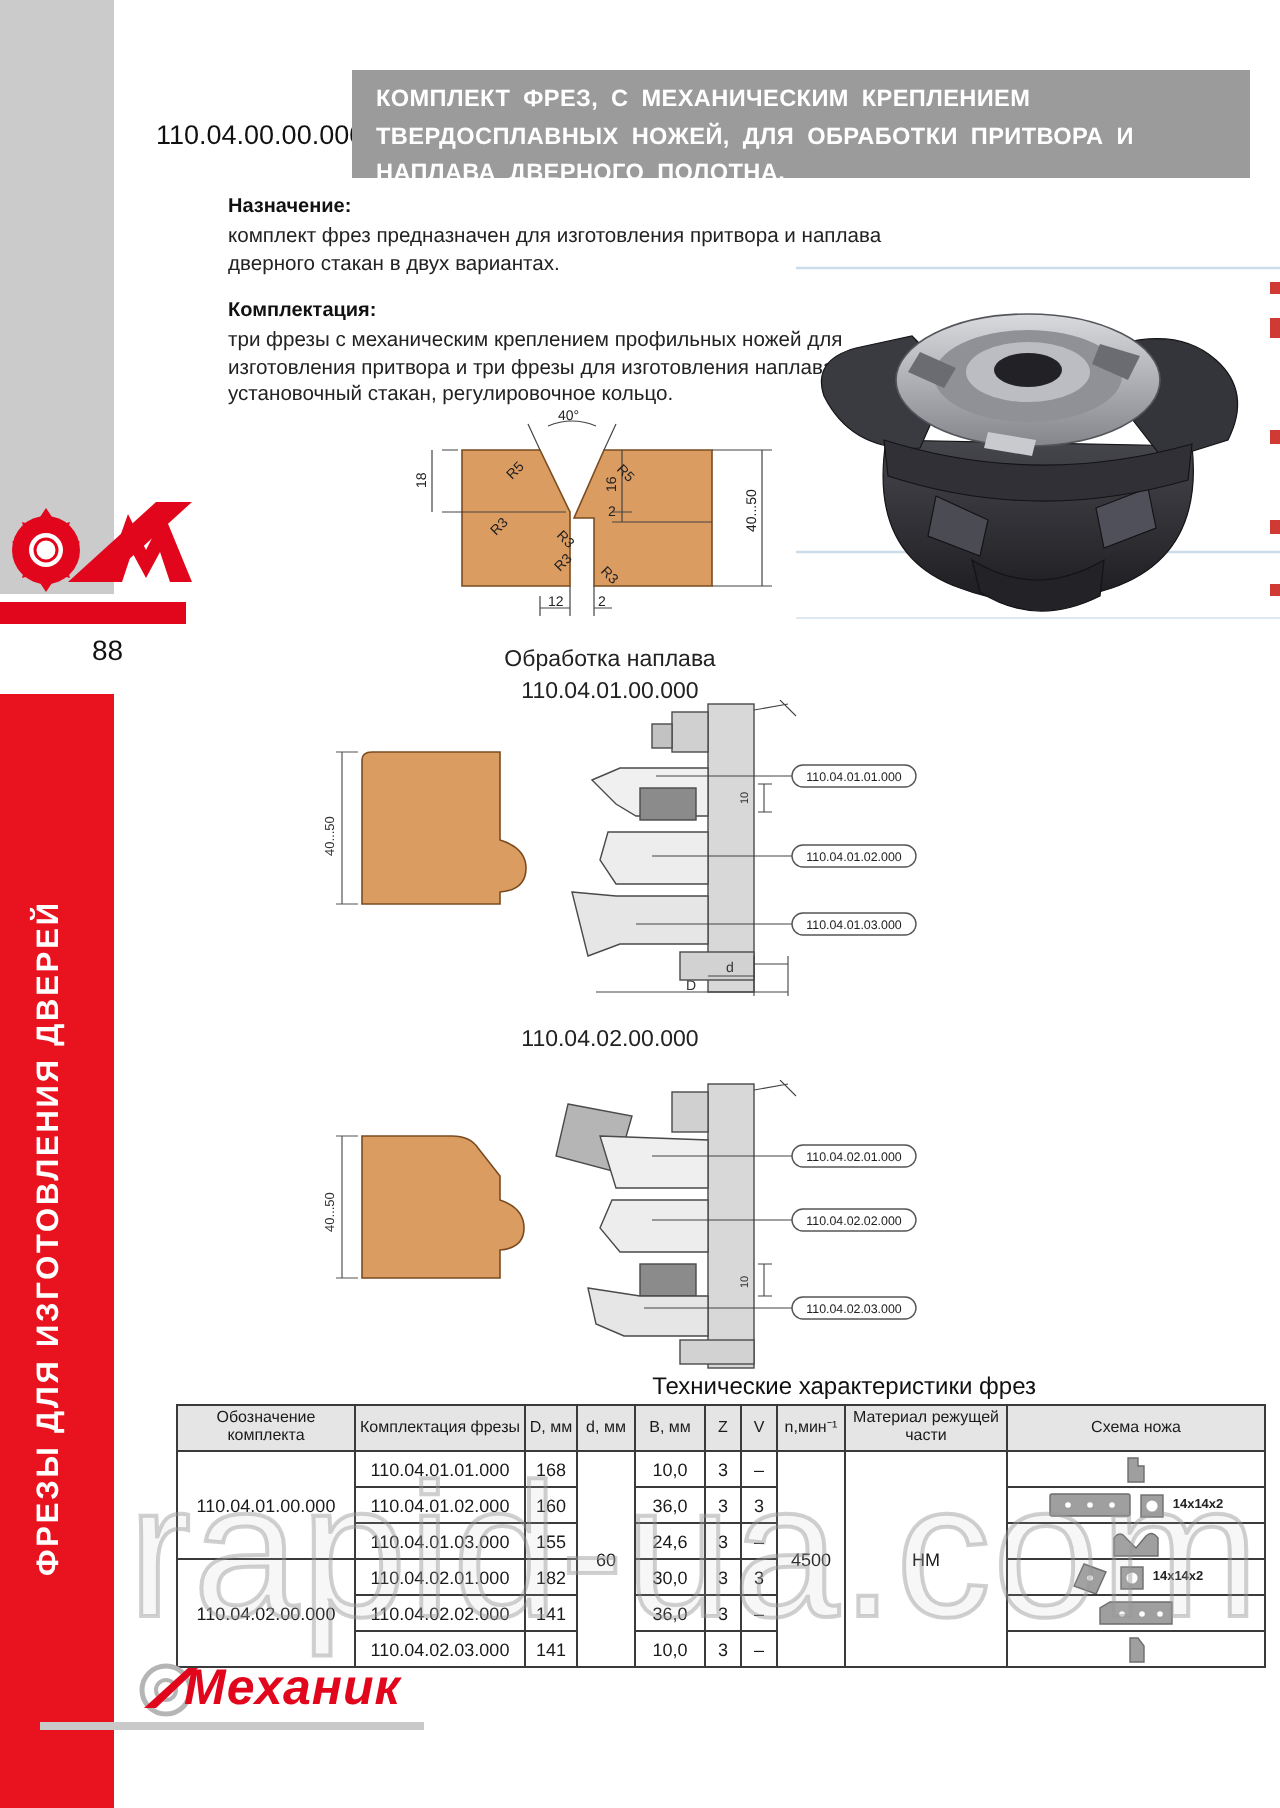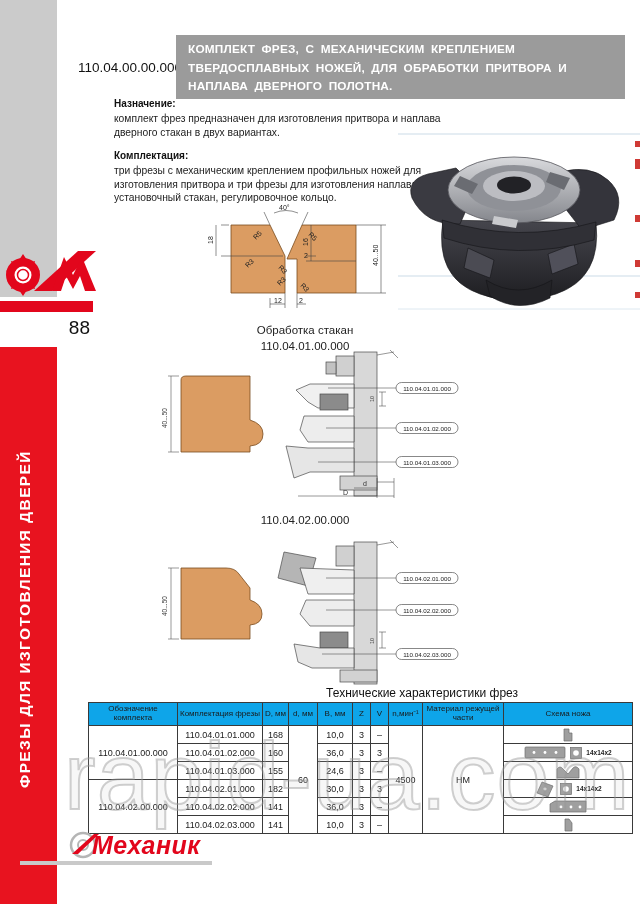--- a/index.html
+++ b/index.html
@@ -4,51 +4,51 @@
 <style>
   * { margin:0; padding:0; box-sizing:border-box; }
   html,body { width:640px; height:904px; }
   body { font-family:"Liberation Sans", sans-serif; background:#fff; position:relative; overflow:hidden; color:#1a1a1a; }
   .abs { position:absolute; }
 
   
   .side-gray { left:0; top:0; width:57px; height:297px; background:#cbcbcb; }
   .red-strip { left:0; top:301px; width:93px; height:11px; background:#e2061c; }
   .side-red  { left:0; top:347px; width:57px; height:557px; background:#e8131f; }
-  .page-num  { left:46px; top:317px; width:44px; font-size:19px; color:#111; text-align:right; }
+  .page-num  { left:46px; top:317px; width:44px; font-size:14px; color:#111; text-align:left; }
   .side-vert { left:16px; top:788px; transform:rotate(-90deg); transform-origin:0 0;
                white-space:nowrap; color:#fff; font-weight:bold; font-size:15.5px; letter-spacing:1.4px; }
 
   
   .code { left:78px; top:60px; font-size:13.5px; color:#111; }
-  .title-box { left:176px; top:35px; width:449px; height:64px; background:#9b9b9b; color:#fff;
+  .title-box { left:176px; top:35px; width:449px; height:54px; background:#9b9b9b; color:#fff;
                font-weight:bold; font-size:11.8px; line-height:1.58; padding:5px 10px 0 12px;
                word-spacing:3px; letter-spacing:.2px; }
 
   .sec-head { font-weight:bold; font-size:10px; color:#111; }
   .sec-body { font-size:10.3px; line-height:1.32; color:#222; }
 
   .diag-head { text-align:center; font-size:11.5px; color:#222; line-height:1.35; }
 
   
   .tbl-title { left:218px; top:686px; width:300px; text-align:right; font-size:12px; color:#111; }
   table.spec { position:absolute; left:88px; top:702px; border-collapse:collapse; table-layout:fixed; }
   table.spec th, table.spec td { border:1px solid #3a3a3a; text-align:center; vertical-align:middle;
                font-weight:normal; overflow:hidden; }
-  table.spec th { background:#0ea5e9; font-size:8px; line-height:1.1; height:23px; padding:1px; }
+  table.spec th { background:#e5e5e5; font-size:8px; line-height:1.1; height:23px; padding:1px; }
   table.spec td { font-size:9px; height:18px; padding:0 1px; background:#fff; }
   .knife-cell { display:flex; align-items:center; justify-content:center; gap:4px; }
   .knife-size { font-size:6.5px; font-weight:bold; color:#222; }
 
   
   .watermark { left:48px; top:722px; font-size:95px; letter-spacing:1px; z-index:9; pointer-events:none;
                color:rgba(190,190,190,0.12);margin-left:16px; -webkit-text-stroke:2px rgba(150,150,150,0.45); }
 
   
-  .brand { left:68px; top:830px; display:flex; align-items:center; z-index:10; }
+  .brand { left:68px; top:830px; display:flex; align-items:flex-start; z-index:10; }
   .brand-text { font-size:25px; font-weight:bold; font-style:italic; color:#e2061c; letter-spacing:.5px; margin-left:-10px; }
   .gray-rule { left:20px; top:861px; width:192px; height:4px; background:#c9c9c9; }
 
   .edge-tick { left:635px; width:5px; background:#cf3a35; }
 
   svg text { font-family:"Liberation Sans", sans-serif; }
 </style>
 </head>
 <body>
 
@@ -139,21 +139,21 @@
   <path d="M96,88 L120,92 L118,100 L94,96 Z" fill="#c9cacd"></path>
 </svg>
 
 <div class="abs edge-tick" style="top:141px;height:6px"></div>
 <div class="abs edge-tick" style="top:159px;height:10px"></div>
 <div class="abs edge-tick" style="top:215px;height:7px"></div>
 <div class="abs edge-tick" style="top:260px;height:7px"></div>
 <div class="abs edge-tick" style="top:292px;height:6px"></div>
 
 <div class="abs diag-head" style="left:220px;top:323px;width:170px">
-  <div>Обработка стакан</div>
+  <div>Обработка наплава</div>
   <div>110.04.01.00.000</div>
 </div>
 
 <svg class="abs" style="left:158px;top:350px" width="325" height="150" viewBox="0 0 325 150">
   <path d="M23,30 Q23,26 28,26 L92,26 L92,70 Q105,74 105,84 Q105,95 92,96 L92,102 L23,102 Z" fill="#db9c62" stroke="#7a4c20" stroke-width="0.8"></path>
   <g stroke="#555" stroke-width="0.6" fill="none">
     <path d="M13,26 V102 M10,26 H21 M10,102 H21"></path>
   </g>
   <text x="9" y="78" font-size="6.5" fill="#333" transform="rotate(-90 9 78)">40...50</text>
 

